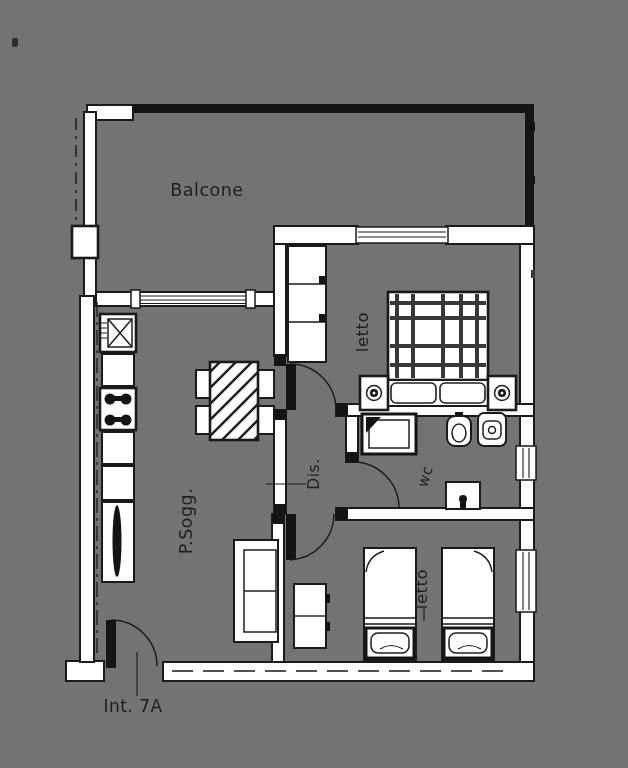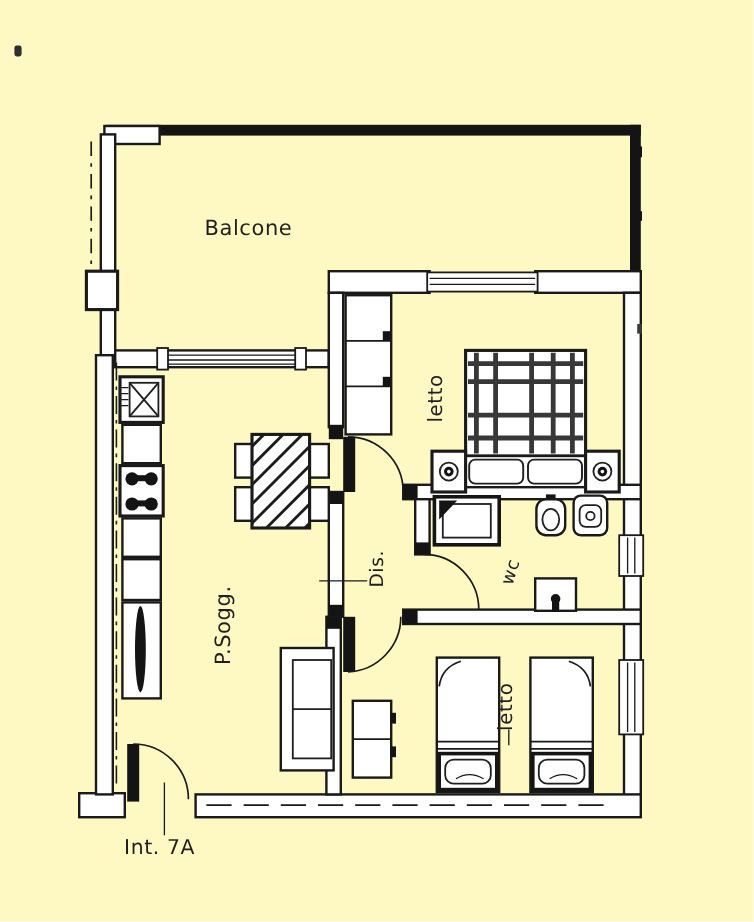--- a/index.html
+++ b/index.html
@@ -1,16 +1,16 @@
 <!DOCTYPE html>
 <html><head>
 <meta charset="utf-8">
 <style>
   html,body{margin:0;padding:0;background:#ffffff;}
-  #page{position:relative;width:628px;height:768px;background:#fef9c3;overflow:hidden;
+  #page{position:relative;width:628px;height:768px;background:#737373;overflow:hidden;
         font-family:"DejaVu Sans",sans-serif;}
   svg{position:absolute;left:0;top:0;}
   svg text{font-family:"DejaVu Sans",sans-serif;fill:#1f1f1f;letter-spacing:.5px;}
   .w  {fill:#fff;stroke:#1a1a1a;stroke-width:2;}
   .w15{fill:#fff;stroke:#1a1a1a;stroke-width:1.5;}
   .w26{fill:#fff;stroke:#1a1a1a;stroke-width:2.6;}
   .ln {fill:none;stroke:#1a1a1a;stroke-width:1.4;}
   .ln1{fill:none;stroke:#1a1a1a;stroke-width:1.1;}
   .blk{fill:#141414;stroke:none;}
   .f1 {fill:none;stroke:#1f1f1f;stroke-width:1.5;}

